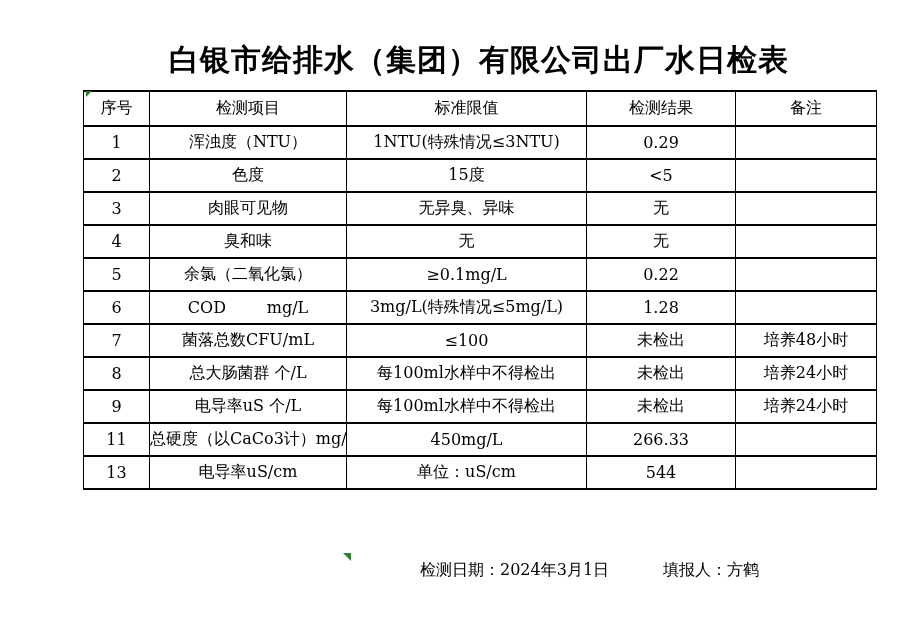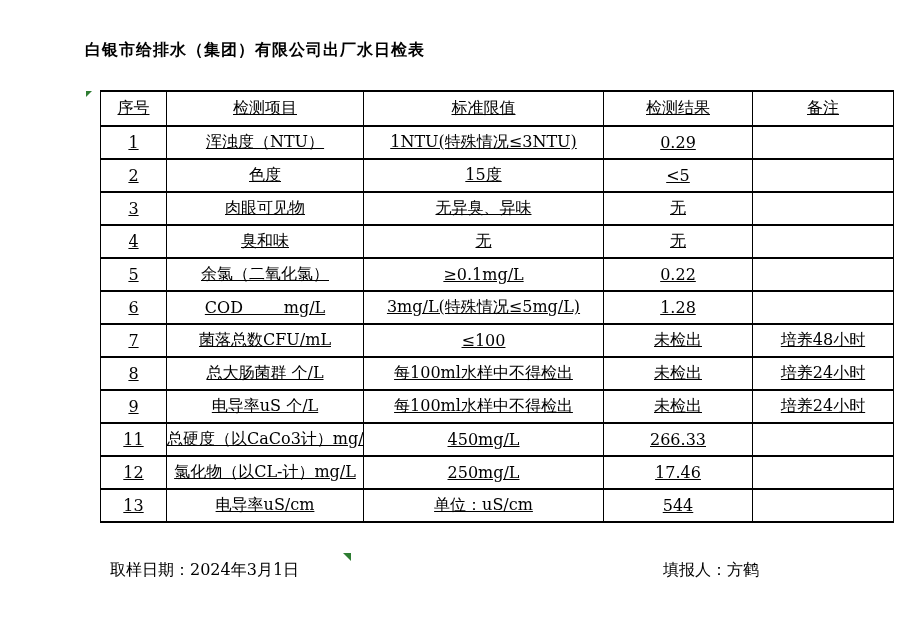--- a/index.html
+++ b/index.html
@@ -14,33 +14,33 @@
     width: 907px;
     height: 621px;
     background: #ffffff;
     overflow: hidden;
   }
   .title {
     position: absolute;
     left: 85px;
     top: 40px;
     width: 788px;
-    font-size: 16px;
+    text-align: center;
+    font-size: 30px;
     font-weight: bold;
     letter-spacing: 1px;
     white-space: nowrap;
   }
   table.grid {
     position: absolute;
-    left: 100px;
+    left: 83px;
     top: 90px;
     width: 788px;
     border-collapse: collapse;
     table-layout: fixed;
-    text-decoration: underline;
   }
   table.grid th, table.grid td {
     border: 1px solid #000000;
     border-top-width: 2px;
     border-bottom-width: 2px;
     text-align: center;
     vertical-align: middle;
     font-size: 16px;
     font-weight: normal;
     padding: 0;
@@ -159,35 +159,28 @@
           <td>培养24小时</td>
         </tr>
         <tr>
           <td>11</td>
           <td>总硬度（以CaCo3计）mg/L</td>
           <td>450mg/L</td>
           <td>266.33</td>
           <td></td>
         </tr>
         <tr>
-          <td>12</td>
-          <td>氯化物（以CL-计）mg/L</td>
-          <td>250mg/L</td>
-          <td>17.46</td>
-          <td></td>
-        </tr>
-        <tr>
           <td>13</td>
           <td>电导率uS/cm</td>
           <td>单位：uS/cm</td>
           <td>544</td>
           <td></td>
         </tr>
       </tbody>
   </table>
 
   <div class="corner-marker"></div>
   <div class="bottom-marker"></div>
 
-  <div class="footer-item footer-sampling">取样日期：2024年3月1日</div>
+  <div class="footer-item footer-test">检测日期：2024年3月1日</div>
   <div class="footer-item footer-reporter">填报人：方鹤</div>
 
 </div>
 
 </body></html>

